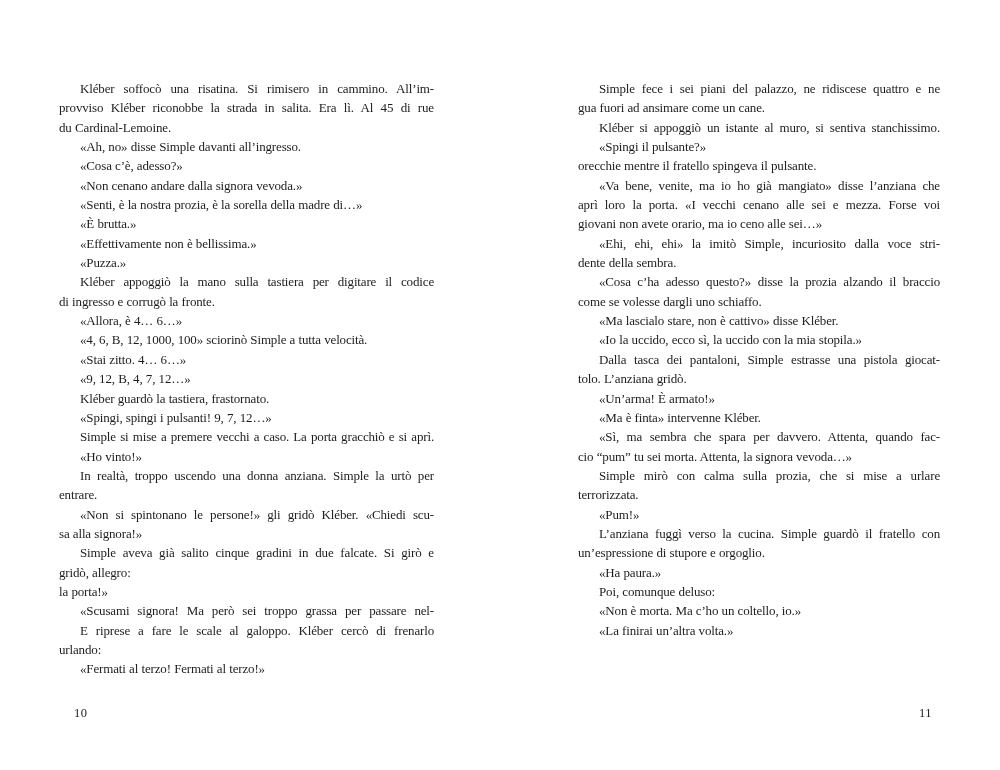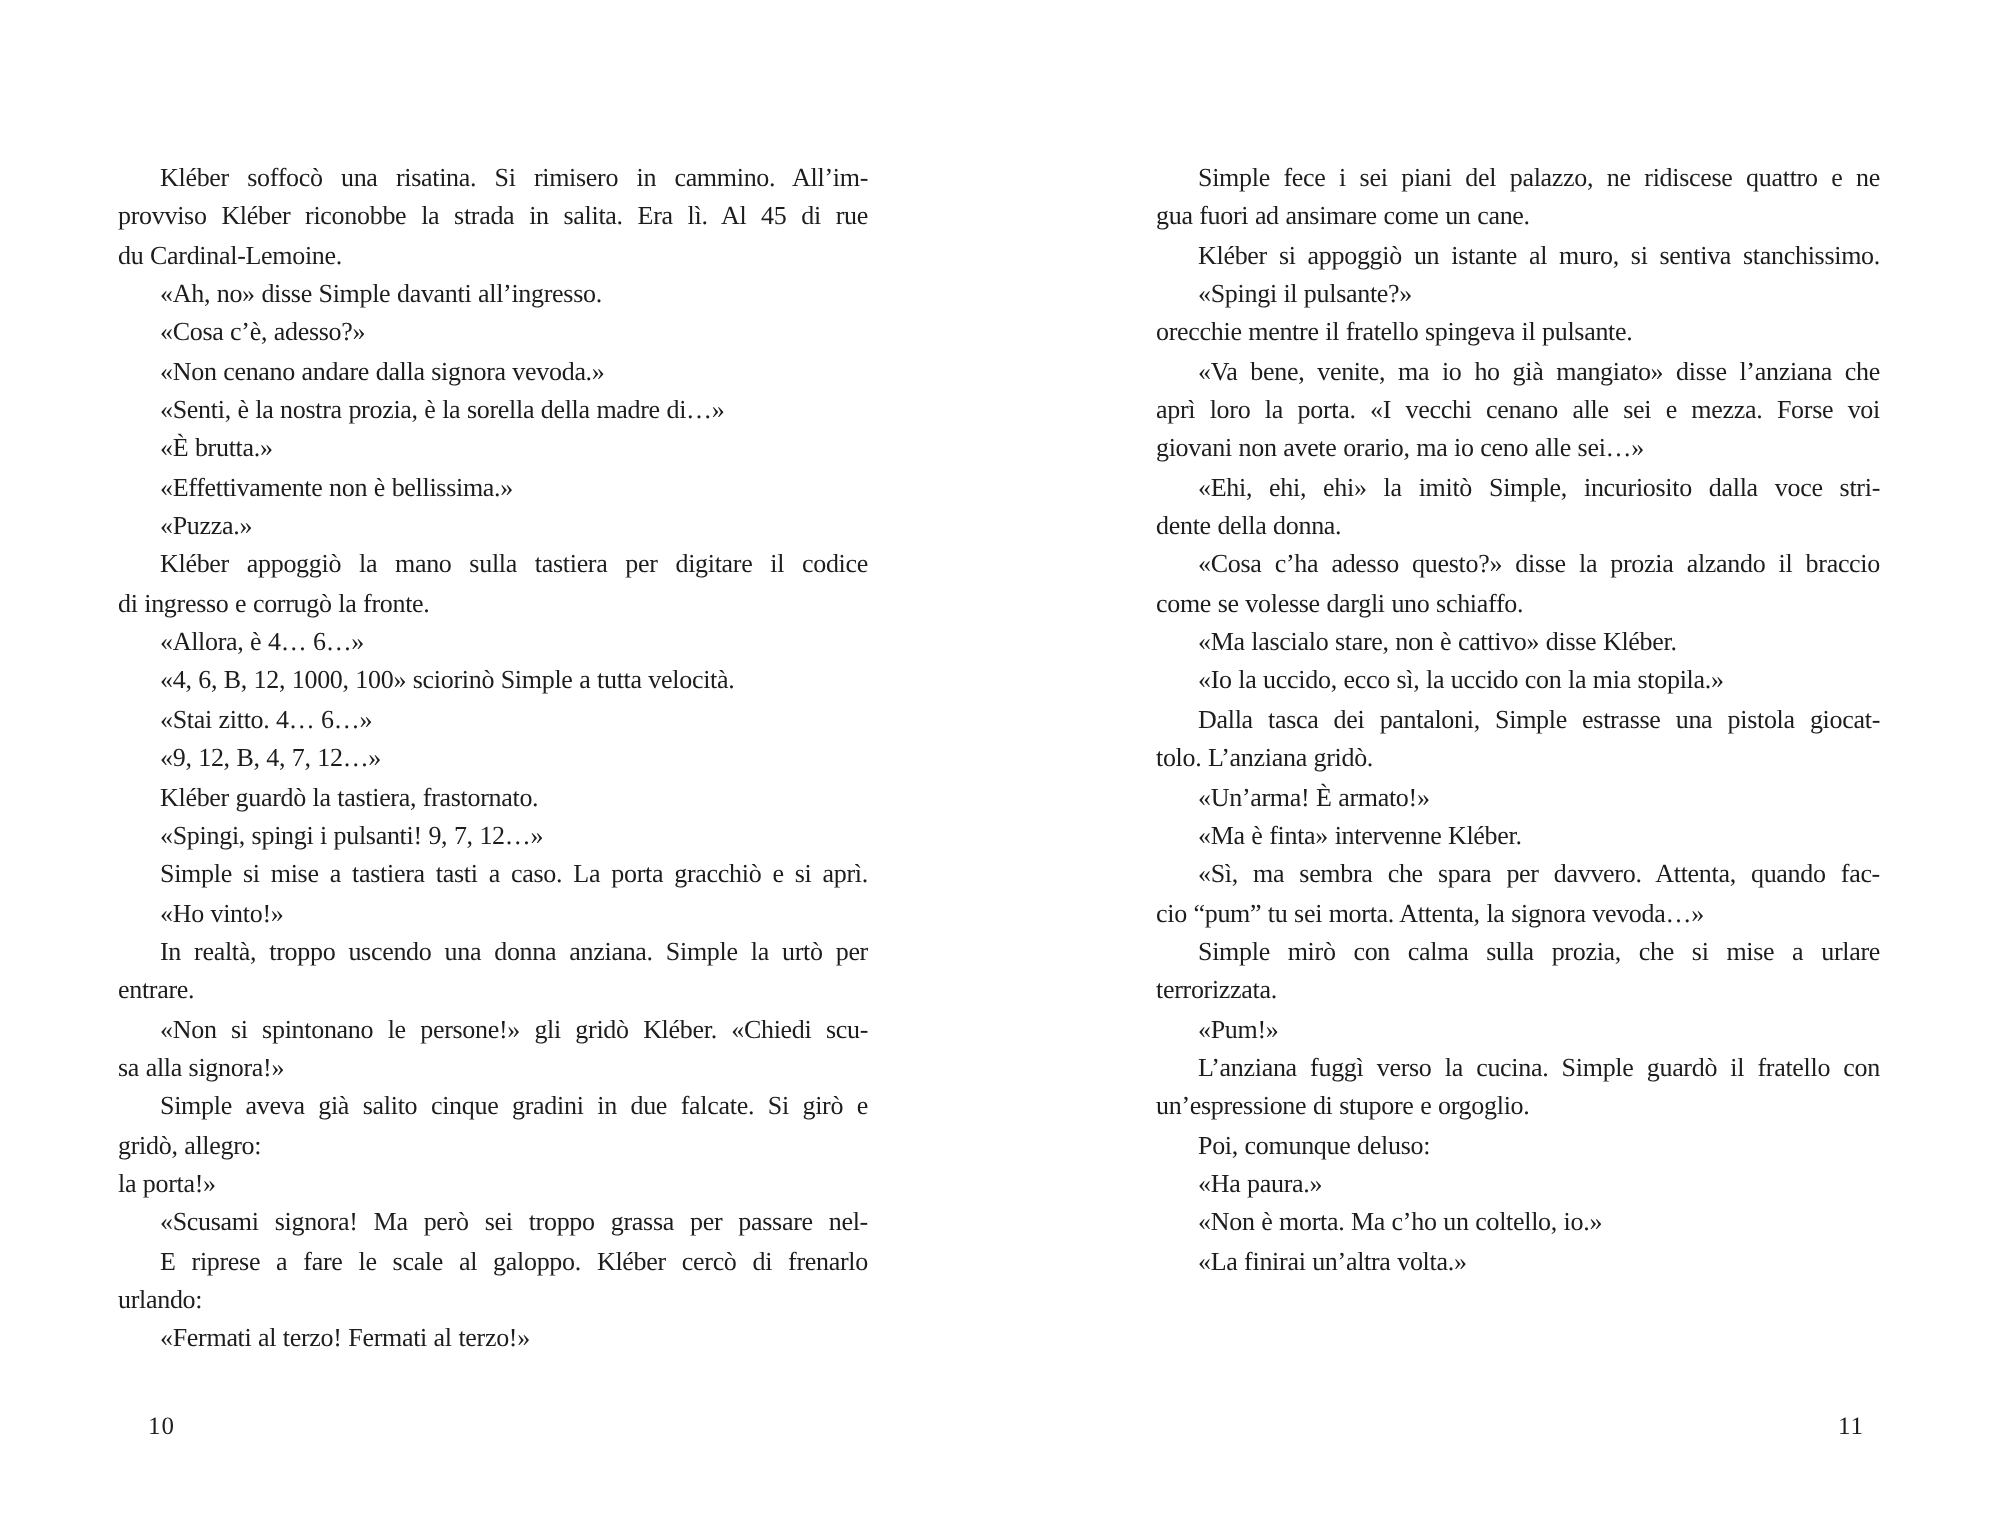--- a/index.html
+++ b/index.html
@@ -92,21 +92,21 @@
       <div class="para">
         <div class="line indent">«9, 12, B, 4, 7, 12…»</div>
       </div>
       <div class="para">
         <div class="line indent">Kléber guardò la tastiera, frastornato.</div>
       </div>
       <div class="para">
         <div class="line indent">«Spingi, spingi i pulsanti! 9, 7, 12…»</div>
       </div>
       <div class="para">
-        <div class="line indent j">Simple si mise a tastiera tasti a caso. La porta gracchiò e si aprì.</div>
+        <div class="line indent j">Simple si mise a premere vecchi a caso. La porta gracchiò e si aprì.</div>
       </div>
       <div class="para">
         <div class="line indent">«Ho vinto!»</div>
       </div>
       <div class="para">
         <div class="line indent j">In realtà, troppo uscendo una donna anziana. Simple la urtò per</div>
         <div class="line">entrare.</div>
       </div>
       <div class="para">
         <div class="line indent j">«Non si spintonano le persone!» gli gridò Kléber. «Chiedi scu-</div>
@@ -143,21 +143,21 @@
       <div class="para">
         <div class="line">orecchie mentre il fratello spingeva il pulsante.</div>
       </div>
       <div class="para">
         <div class="line indent j">«Va bene, venite, ma io ho già mangiato» disse l’anziana che</div>
         <div class="line j">aprì loro la porta. «I vecchi cenano alle sei e mezza. Forse voi</div>
         <div class="line">giovani non avete orario, ma io ceno alle sei…»</div>
       </div>
       <div class="para">
         <div class="line indent j">«Ehi, ehi, ehi» la imitò Simple, incuriosito dalla voce stri-</div>
-        <div class="line">dente della donna.</div>
+        <div class="line">dente della sembra.</div>
       </div>
       <div class="para">
         <div class="line indent j">«Cosa c’ha adesso questo?» disse la prozia alzando il braccio</div>
         <div class="line">come se volesse dargli uno schiaffo.</div>
       </div>
       <div class="para">
         <div class="line indent">«Ma lascialo stare, non è cattivo» disse Kléber.</div>
       </div>
       <div class="para">
         <div class="line indent">«Io la uccido, ecco sì, la uccido con la mia stopila.»</div>
@@ -181,26 +181,26 @@
         <div class="line">terrorizzata.</div>
       </div>
       <div class="para">
         <div class="line indent">«Pum!»</div>
       </div>
       <div class="para">
         <div class="line indent j">L’anziana fuggì verso la cucina. Simple guardò il fratello con</div>
         <div class="line">un’espressione di stupore e orgoglio.</div>
       </div>
       <div class="para">
+        <div class="line indent">«Ha paura.»</div>
+      </div>
+      <div class="para">
         <div class="line indent">Poi, comunque deluso:</div>
       </div>
       <div class="para">
-        <div class="line indent">«Ha paura.»</div>
-      </div>
-      <div class="para">
         <div class="line indent">«Non è morta. Ma c’ho un coltello, io.»</div>
       </div>
       <div class="para">
         <div class="line indent">«La finirai un’altra volta.»</div>
       </div>
     </section>
 
   <div class="pagenum left">10</div>
 
   <div class="pagenum right">11</div>

